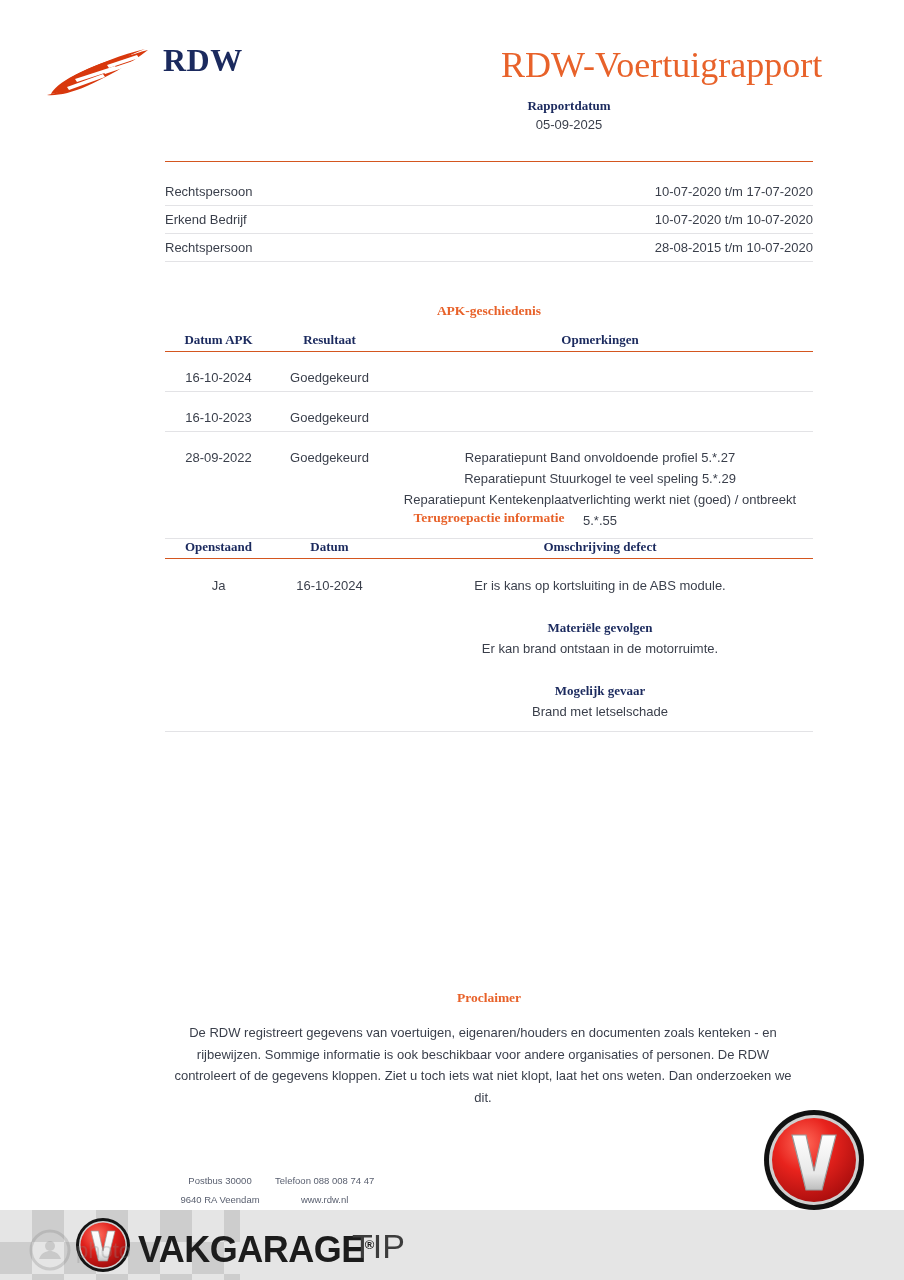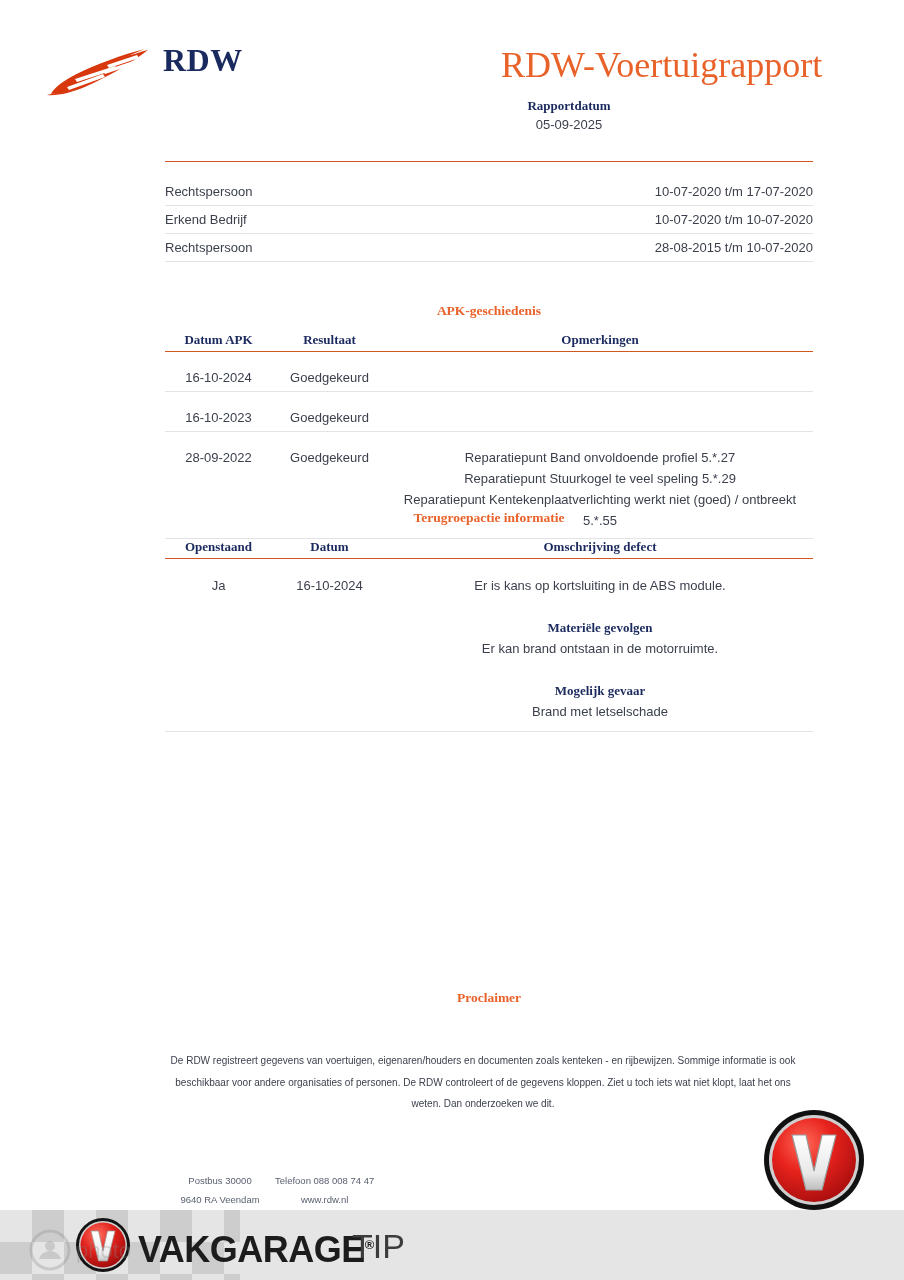--- a/index.html
+++ b/index.html
@@ -145,25 +145,24 @@
   .sub-head {
     font-family: "Liberation Serif", serif;
     font-size: 13px;
     font-weight: bold;
     color: #1b2a5e;
     line-height: 21px;
   }
 
   
   .proc-body {
-    font-size: 10px;
+    font-size: 13px;
     line-height: 21.5px;
     color: #3a3f4b;
     width: 636px;
-    margin-top: 28px;
   }
 
   
   .footer {
     position: absolute;
     left: 165px;
     top: 1171px;
     display: flex;
     font-size: 9.5px;
     color: #5a6070;

